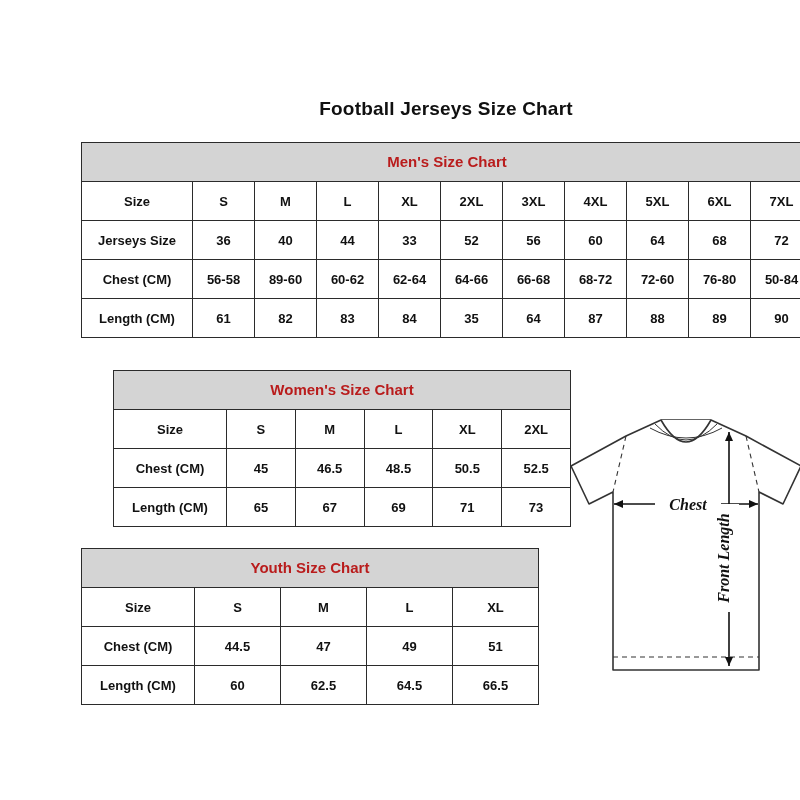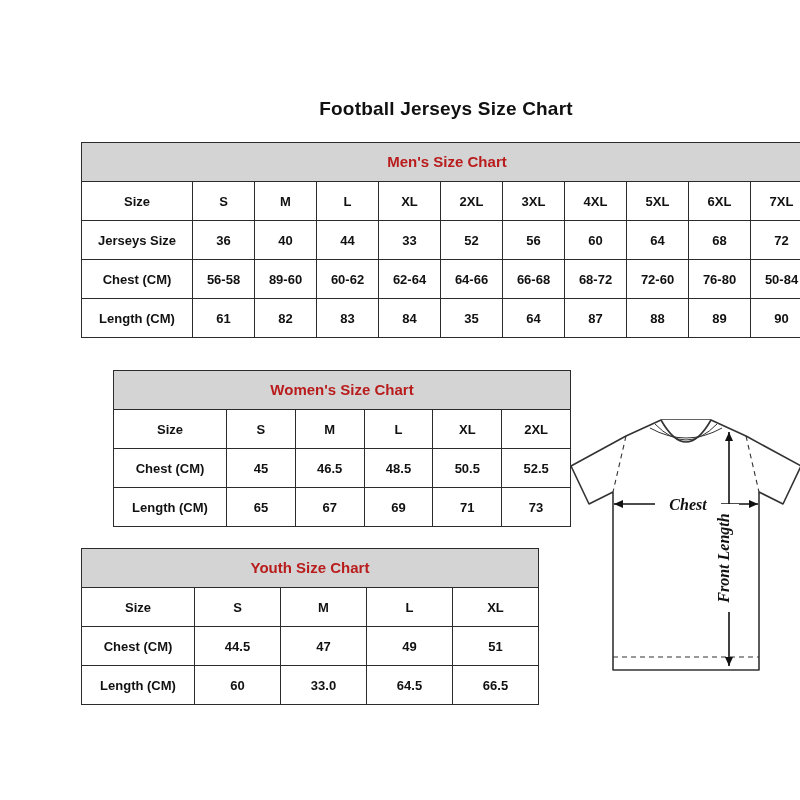--- a/index.html
+++ b/index.html
@@ -262,21 +262,21 @@
         <tr>
           <td class="row-label">Chest (CM)</td>
           <td>44.5</td>
           <td>47</td>
           <td>49</td>
           <td>51</td>
         </tr>
         <tr>
           <td class="row-label">Length (CM)</td>
           <td>60</td>
-          <td>33.0</td>
+          <td>62.5</td>
           <td>64.5</td>
           <td>66.5</td>
         </tr>
       </tbody>
     </table>
   </div>
 
   <div id="shirt-diagram">
     <svg width="270" height="300" viewBox="0 0 270 300">
 

